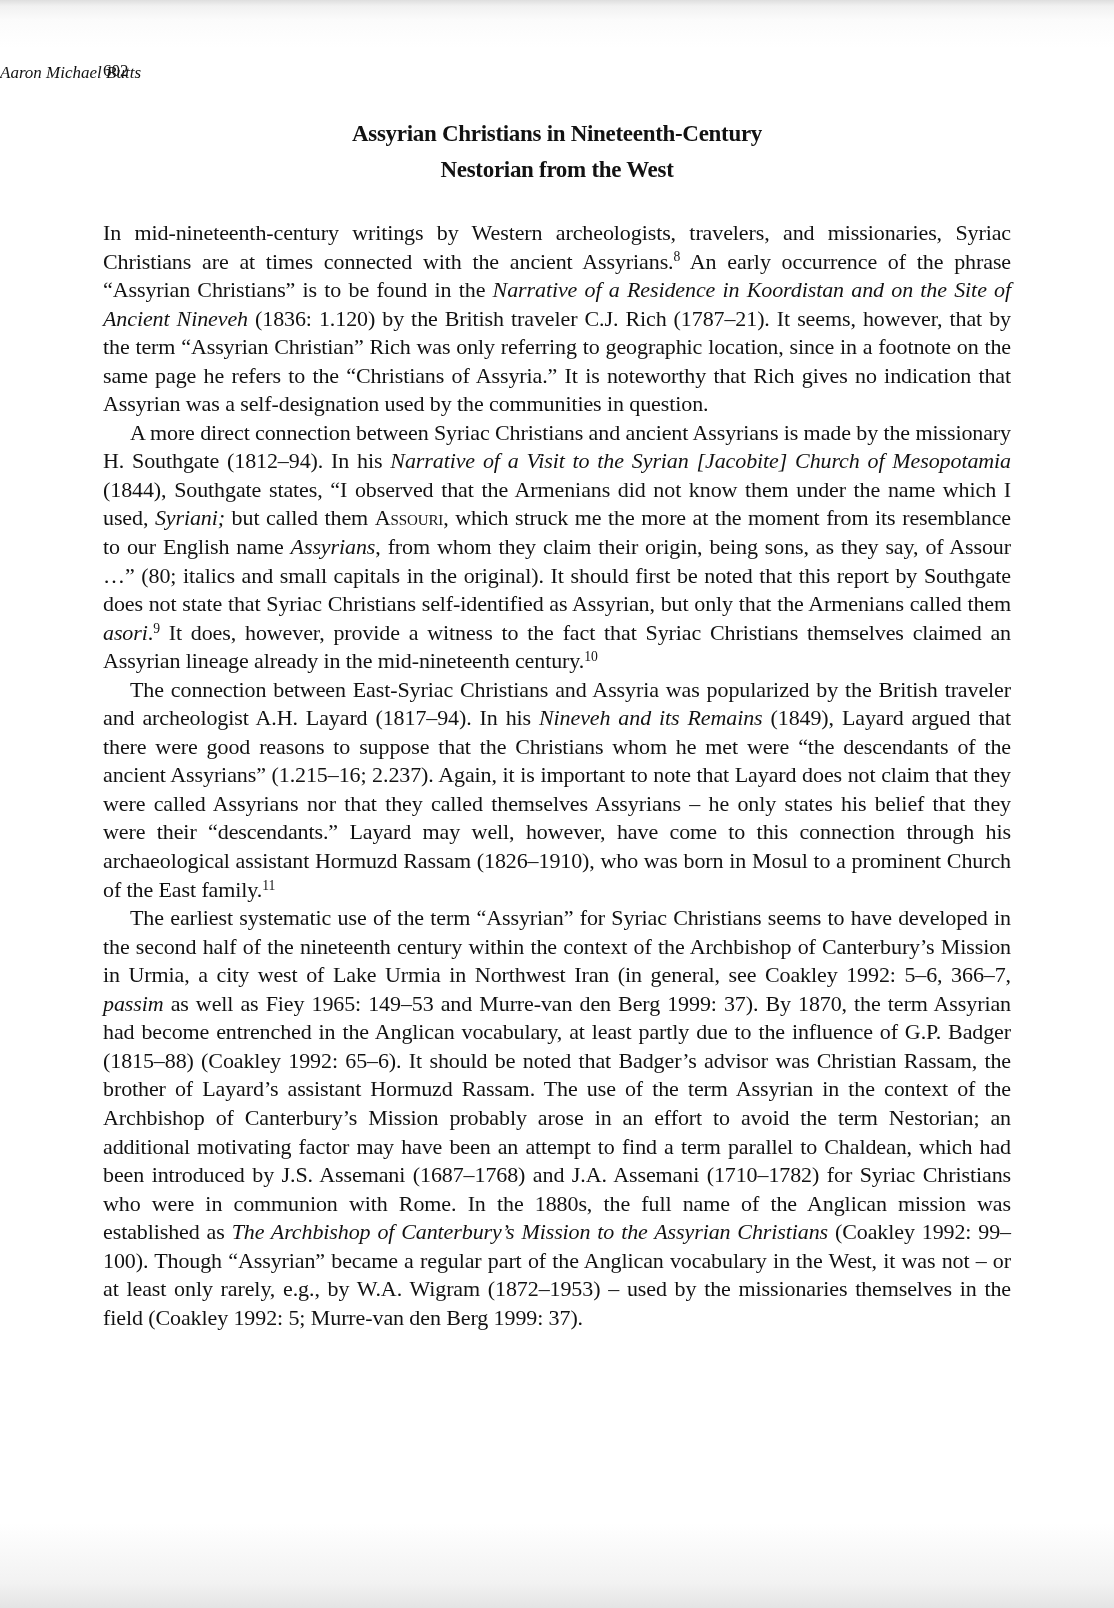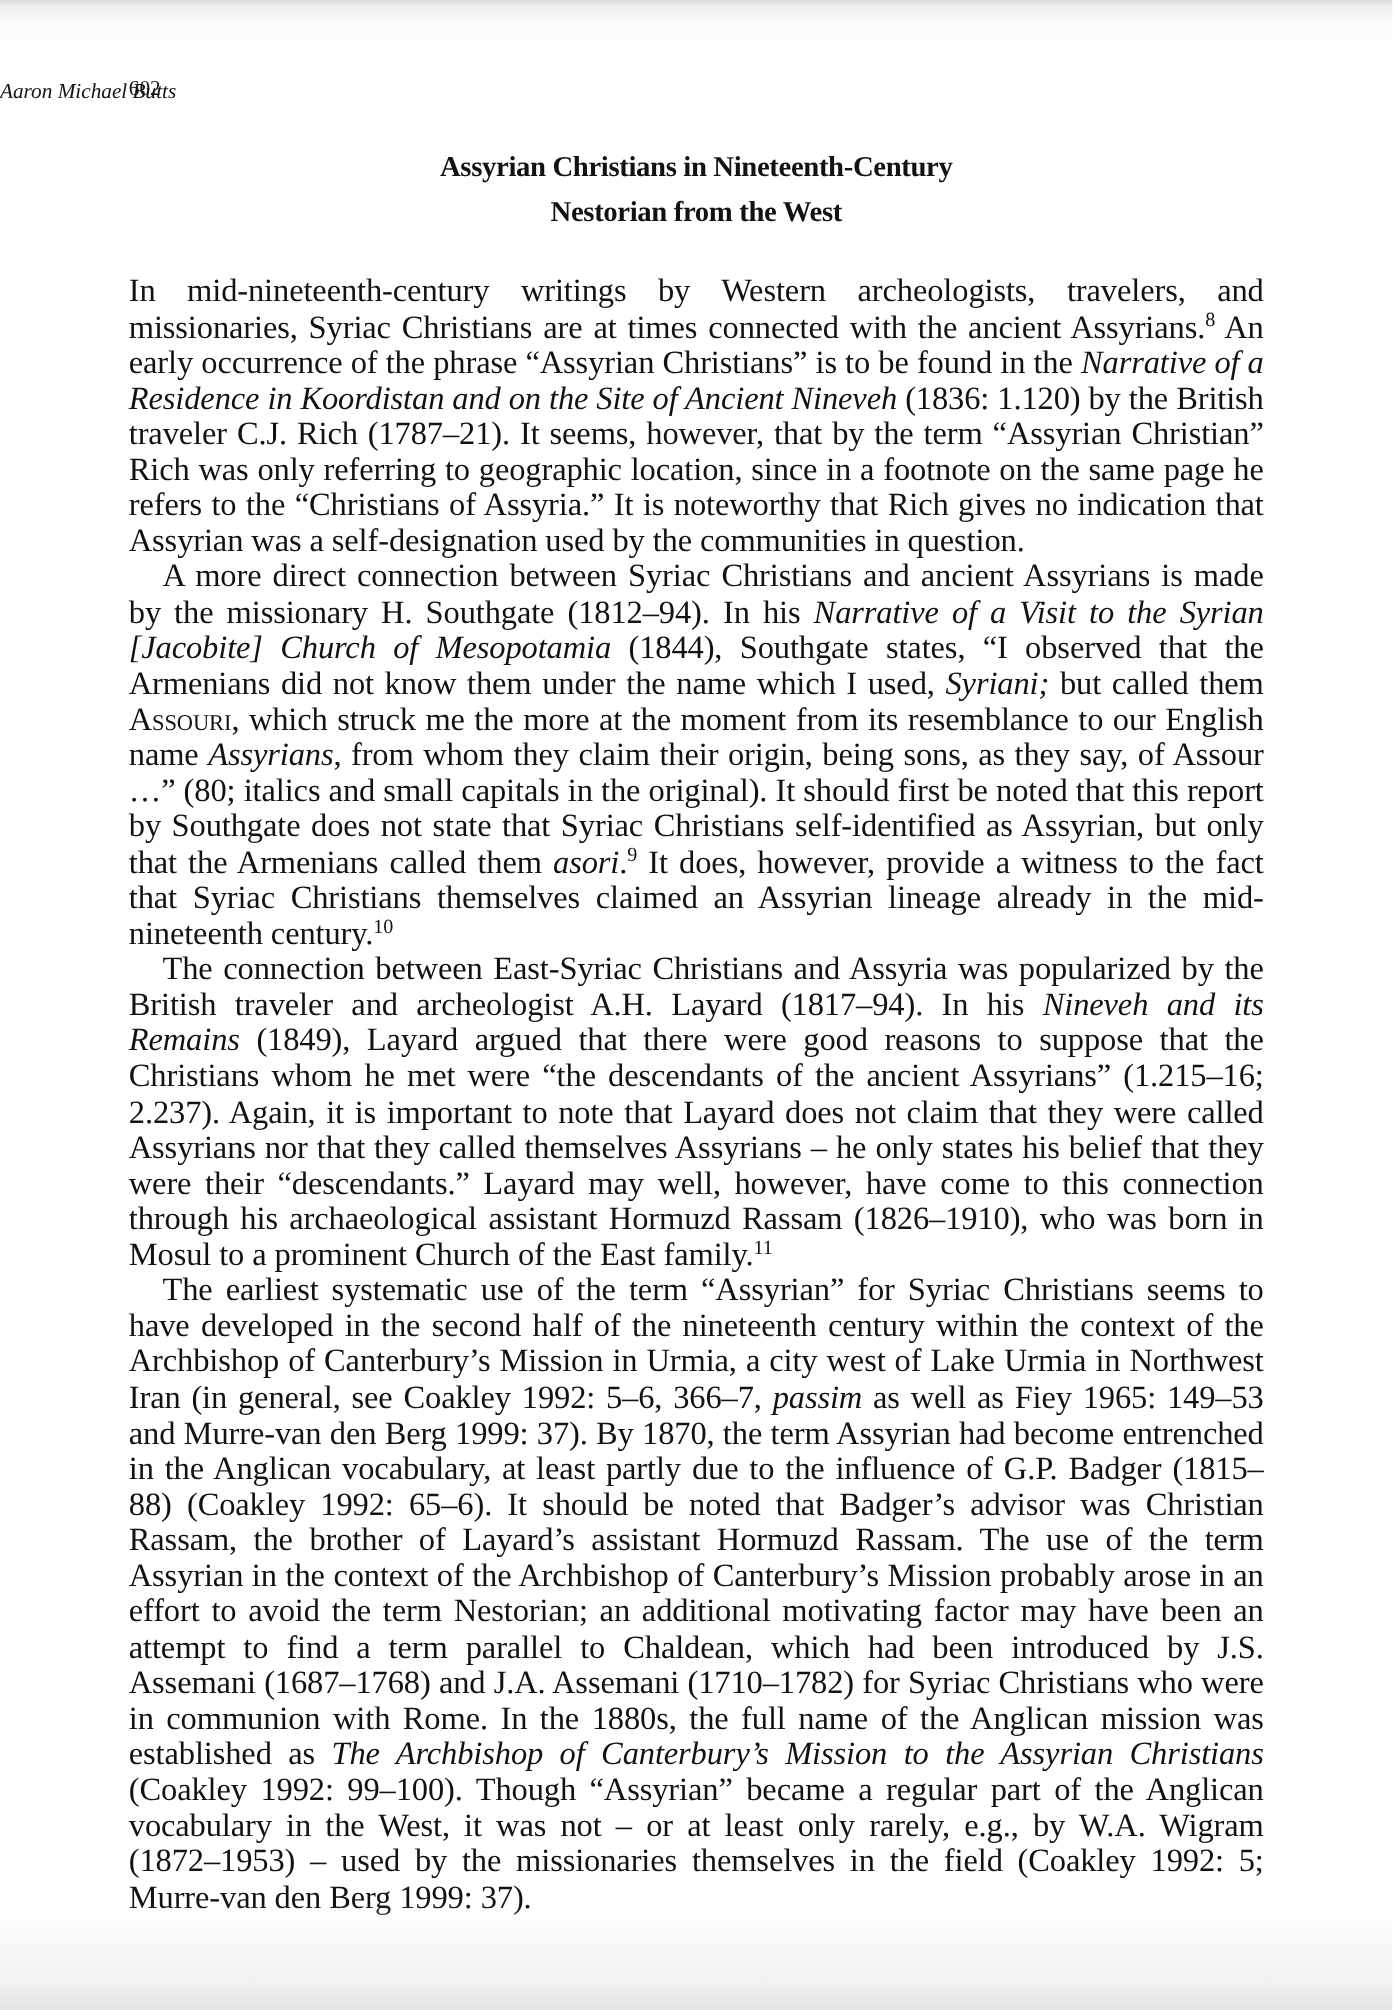--- a/index.html
+++ b/index.html
@@ -54,21 +54,21 @@
     margin-top: 26px;
     text-align: center;
     font-size: 23px;
     line-height: 36px;
     font-weight: 700;
     letter-spacing: -0.3px;
   }
   .body-text {
     width: 908px;
     margin: 31px auto 0 auto;
-    font-size: 26px;
+    font-size: 22px;
     line-height: 28.55px;
     text-align: justify;
     letter-spacing: -0.1px;
   }
   .para { text-indent: 0; }
   .para.indent { text-indent: 27px; }
   .run-i { font-style: italic; }
   .run-sc { font-variant: small-caps; }
   .run-sup {
     font-size: 0.62em;

